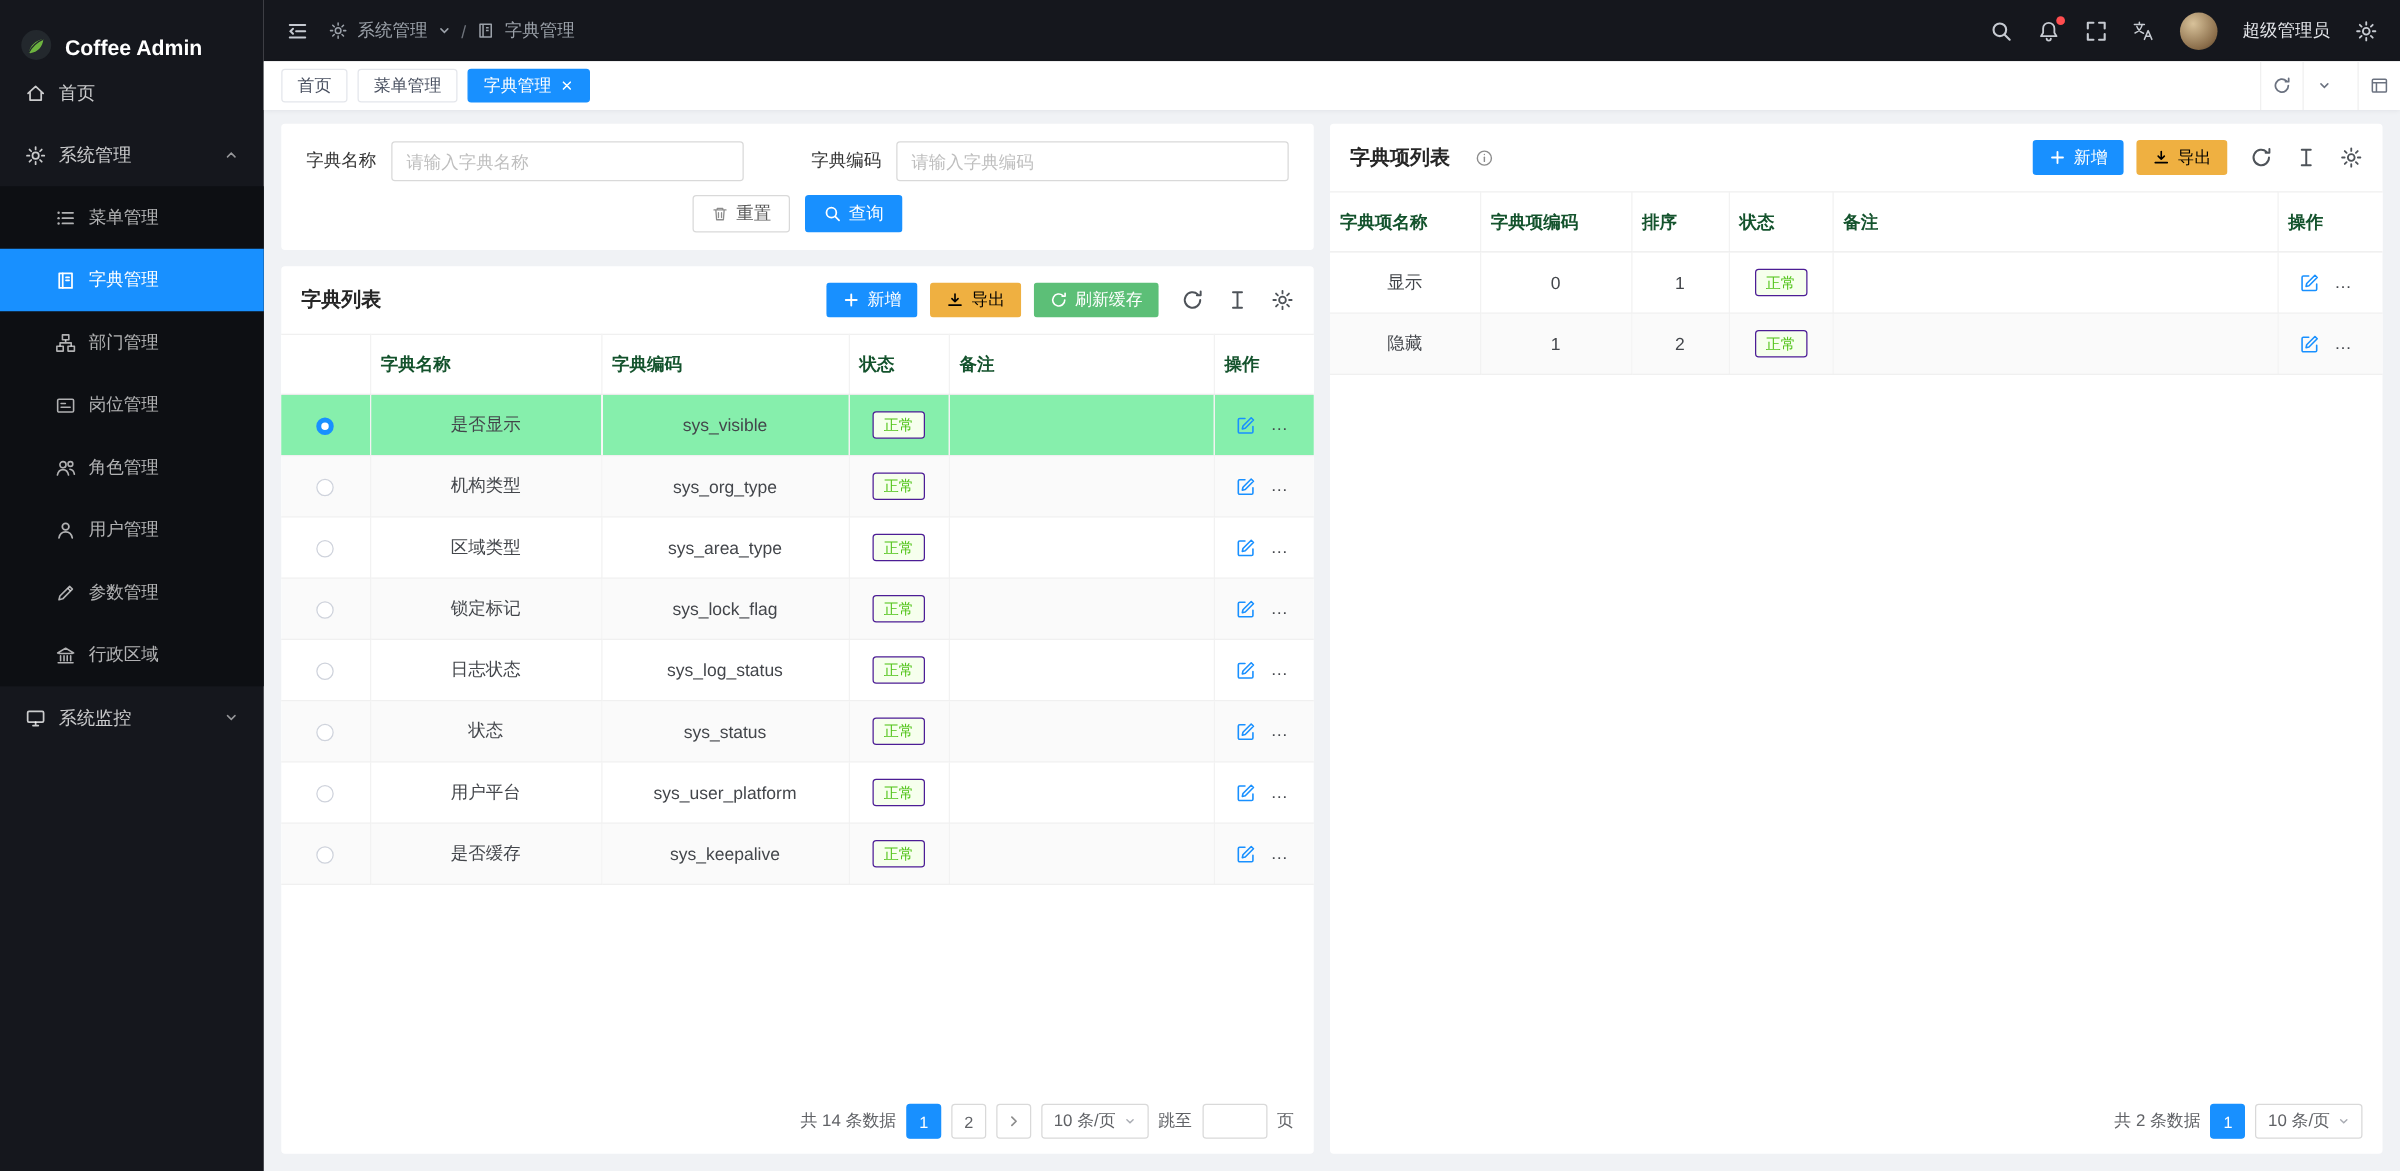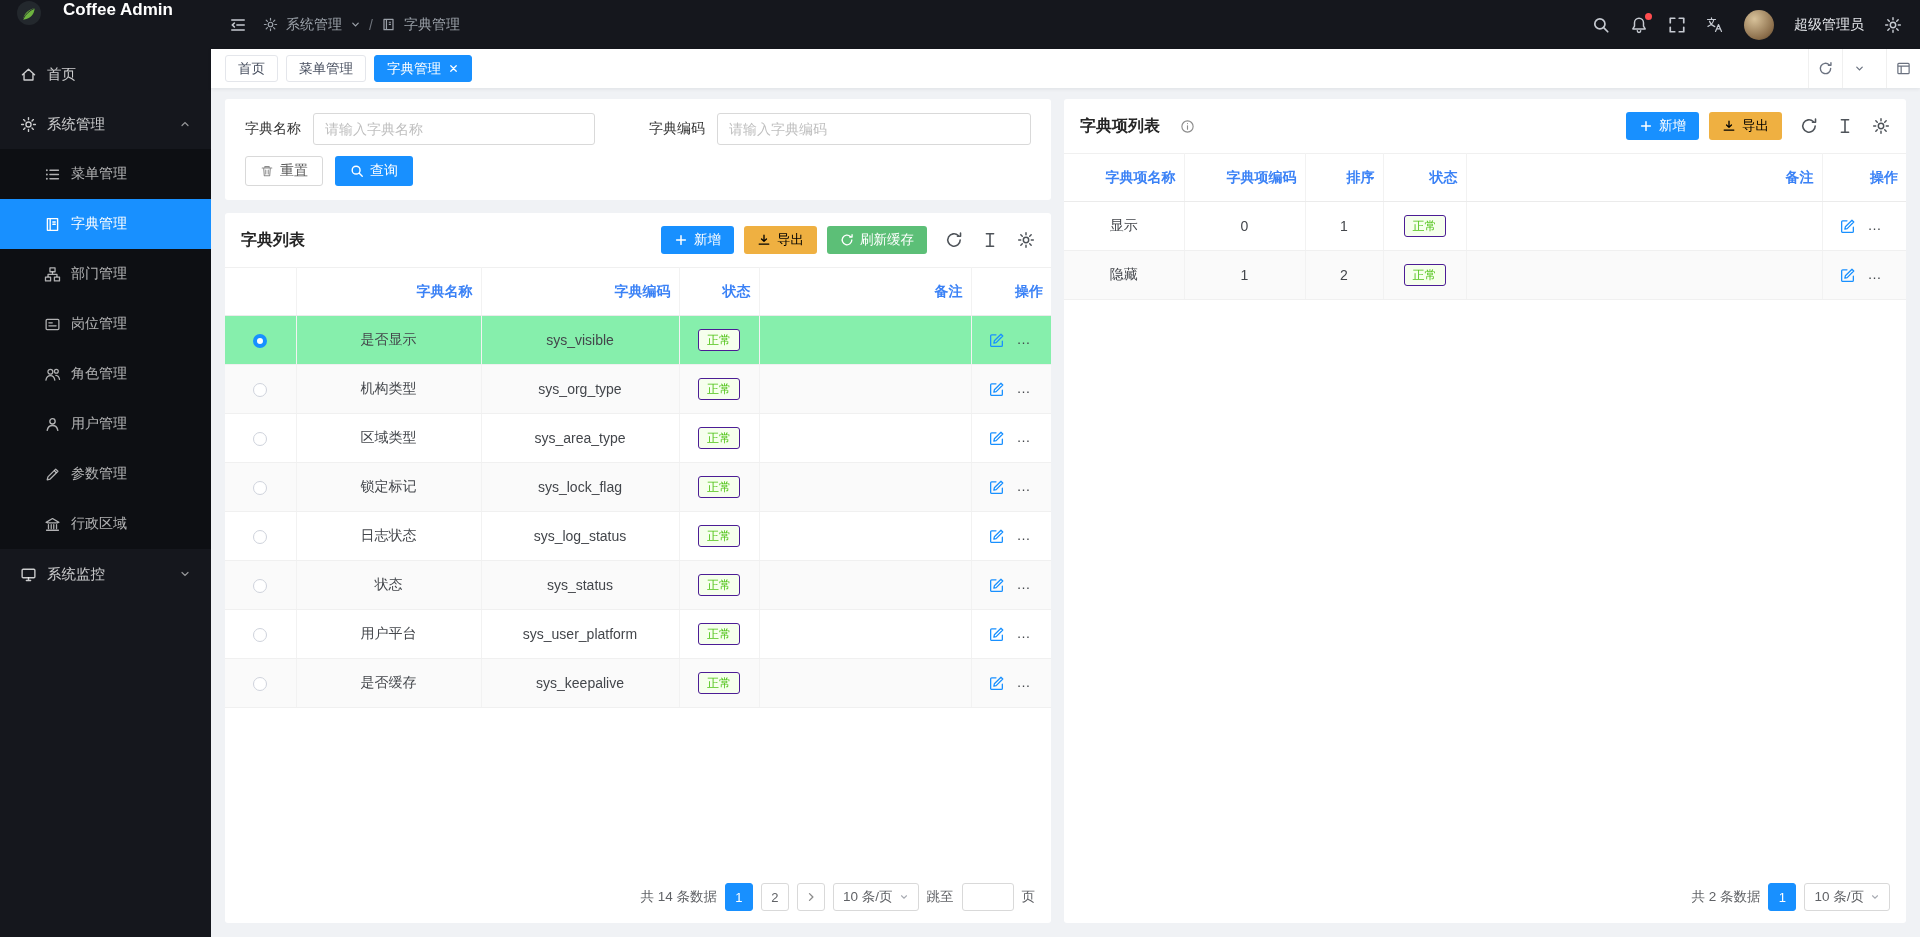--- a/index.html
+++ b/index.html
@@ -2,21 +2,21 @@
 <html><head>
 <meta charset="utf-8">
 <style>
   *{margin:0;padding:0;box-sizing:border-box}
   html,body{width:1920px;height:937px;overflow:hidden}
   body{font-family:"Liberation Sans","DejaVu Sans",sans-serif;font-size:14px;color:#303133;background:#f0f2f5}
   .app{display:flex;width:1920px;height:937px}
 
   
   .sidebar{width:211px;background:#15171d;flex-shrink:0;display:flex;flex-direction:column;color:rgba(255,255,255,.78)}
-  .logo{height:49px;display:flex;align-items:flex-start;gap:21px;padding:0 16px;color:#fff;font-weight:bold;font-size:17px;flex-shrink:0}
+  .logo{height:49px;display:flex;align-items:flex-end;gap:10px;padding:0 16px;color:#fff;font-weight:bold;font-size:17px;flex-shrink:0}
   .logo-icon{width:26px;height:26px;display:inline-flex}
   .menu-item{height:50px;display:flex;align-items:center;gap:10px;padding:0 20px;font-size:14.5px;cursor:pointer;white-space:nowrap}
   .menu-item .chev{margin-left:auto;width:12px;height:12px;display:inline-flex;opacity:.7}
   .micon{width:17px;height:17px;display:inline-flex;flex-shrink:0}
   .micon svg,.chev svg,.hicon svg,.bicon svg,.tool-icon svg,.op svg,.tclose svg,.sel-chev svg{width:100%;height:100%}
   .submenu{background:#0d0f13}
   .submenu .menu-item{padding-left:44px;font-size:14px;color:rgba(255,255,255,.68)}
   .submenu .menu-item.active{background:#1890ff;color:#fff}
 
   
@@ -53,21 +53,21 @@
 
   
   .search-card{padding:14px 20px;display:flex;flex-direction:column;gap:11px;flex-shrink:0}
   .search-row{display:flex;align-items:center;gap:12px}
   .f-label{font-size:14px;color:#333;flex-shrink:0}
   .f-label.second{margin-left:42px}
   .f-input{height:32px;border:1px solid #d9d9d9;border-radius:3px;padding:0 11px;font-size:14px;color:#333;font-family:inherit;outline:none}
   .f-input::placeholder{color:#bfbfbf}
   .f-input.name{width:282px}
   .f-input.code{flex:1}
-  .btn-row{display:flex;justify-content:flex-start;gap:12px}
+  .btn-row{display:flex;justify-content:center;gap:12px}
 
   
   .btn{height:30px;display:inline-flex;align-items:center;gap:6px;padding:0 14px;border-radius:3px;font-size:14px;cursor:pointer;border:1px solid transparent;background:#fff;font-family:inherit;white-space:nowrap}
   .btn.sm{height:28px;padding:0 12px;font-size:13.5px}
   .bicon{width:14px;height:14px;display:inline-flex}
   .btn-plain{border-color:#d9d9d9;color:#595959}
   .btn-plain .bicon{color:#8c8c8c}
   .btn-primary{background:#1890ff;color:#fff}
   .btn-warning{background:#efb041;color:#000000}
   .btn-success{background:#5cbf77;color:#fff}
@@ -75,21 +75,21 @@
   
   .list-card{flex:1;display:flex;flex-direction:column;min-height:0}
   .card-head{height:54px;display:flex;align-items:center;padding:0 16px;gap:20px;flex-shrink:0}
   .card-title{font-size:16px;font-weight:700;color:#262626;white-space:nowrap}
   .info-icon{width:15px;height:15px;display:inline-flex;color:#8c8c8c}
   .head-actions{margin-left:auto;display:flex;align-items:center;gap:10px}
   .tool-icon{width:18px;height:18px;display:inline-flex;color:#4e5359;cursor:pointer;margin-left:8px}
 
   
   .data-table{width:100%;border-collapse:collapse;table-layout:fixed;font-size:14px}
-  .data-table th{height:48px;font-weight:600;color:#3b82f6;text-align:right;border-top:1px solid #f0f0f0;border-bottom:1px solid #ebebeb;border-right:1px solid #f2f2f2;background:#fff;padding:0 8px}
+  .data-table th{height:48px;font-weight:600;color:#14532d;text-align:left;border-top:1px solid #f0f0f0;border-bottom:1px solid #ebebeb;border-right:1px solid #f2f2f2;background:#fff;padding:0 8px}
   .data-table td{height:49px;text-align:center;border-bottom:1px solid #f0f0f0;border-right:1px solid #f2f2f2;padding:0 8px;color:#43464b;overflow:hidden;white-space:nowrap;text-overflow:ellipsis}
   .data-table th:last-child,.data-table td:last-child{border-right:none}
   .data-table tbody tr:nth-child(even){background:#fafafa}
   .data-table tbody tr.selected{background:#86efac}
   .tag{display:inline-block;padding:2px 8px;font-size:12px;line-height:16px;color:#52c41a;background:#f6ffed;border:1px solid #4c1d95;border-radius:3px}
   .radio{width:14px;height:14px;border:1px solid #cfd3dc;border-radius:50%;display:inline-block;background:#fff;vertical-align:middle;cursor:pointer}
   .radio.checked{border:4px solid #1890ff}
   .op{width:17px;height:17px;display:inline-flex;cursor:pointer;margin:0 8px;vertical-align:middle}
   .op.edit{color:#1890ff}
   .op.del{color:#f56c6c}

